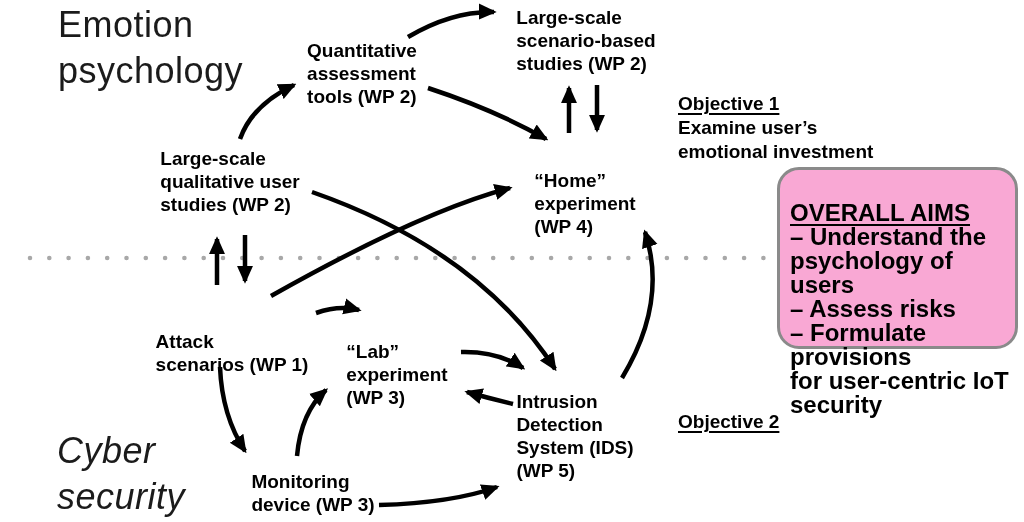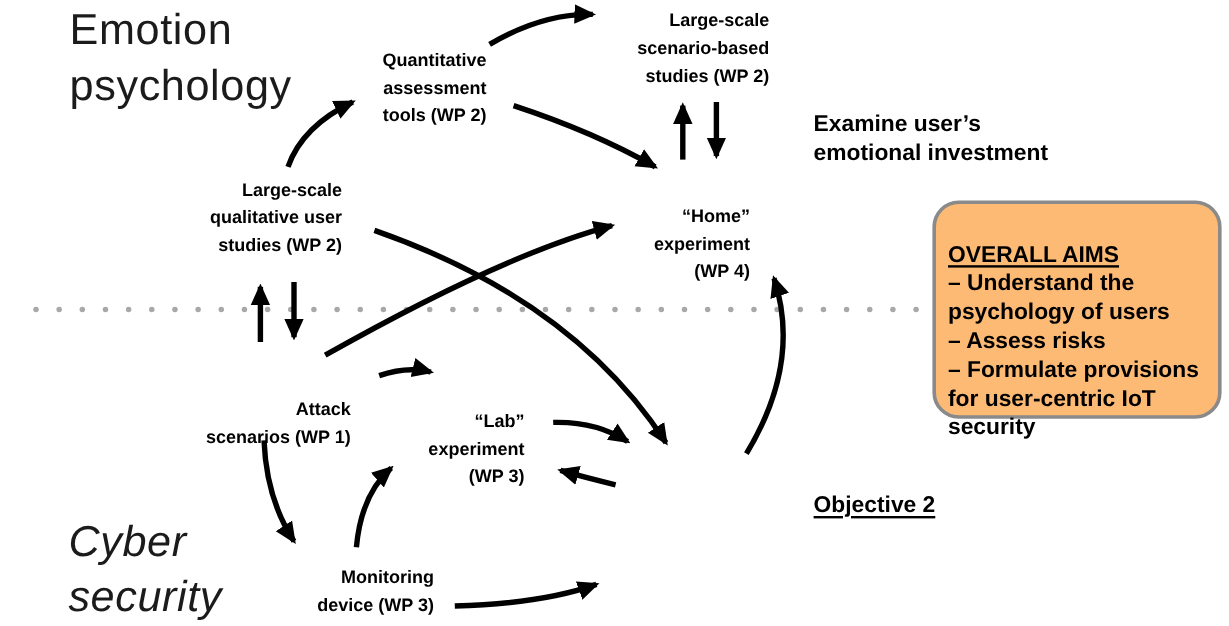--- a/index.html
+++ b/index.html
@@ -5,36 +5,36 @@
   html,body{margin:0;padding:0;background:#fff;}
   #canvas{
     position:relative;width:1024px;height:522px;background:#ffffff;overflow:hidden;
     font-family:"Liberation Sans",sans-serif;
   }
   .section-title{
     position:absolute;font-size:36px;line-height:46px;font-weight:400;color:#1b1b1b;
     white-space:pre-line;letter-spacing:0.5px;
   }
   .node-label{
-    position:absolute;transform:translateX(-50%);text-align:right;
-    font-size:15px;line-height:23px;font-weight:700;color:#000;white-space:pre-line;
+    position:absolute;transform:translateX(-50%);text-align:left;
+    font-size:19px;line-height:23px;font-weight:700;color:#000;white-space:pre-line;
   }
   .side-block{
     position:absolute;font-size:19px;line-height:24px;font-weight:700;color:#000;
     white-space:pre-line;
   }
   .side-block .blk-title{
     text-decoration:underline;text-decoration-thickness:2px;text-underline-offset:3px;
     display:block;
   }
   .aims-box{
     position:absolute;left:777px;top:167px;width:241px;height:182px;box-sizing:border-box;
-    border:3px solid #8a8a8a;border-radius:22px;background:#fdba74;
+    border:3px solid #8a8a8a;border-radius:22px;background:#f9a8d4;
     padding:7px 6px 0 10px;
-    font-size:19px;line-height:24px;font-weight:700;color:#000;white-space:pre-line;
+    font-size:24px;line-height:24px;font-weight:700;color:#000;white-space:pre-line;
   }
   .aims-box .blk-title{
     text-decoration:underline;text-decoration-thickness:2px;text-underline-offset:3px;
     display:block;
   }
   #arrow-layer{position:absolute;left:0;top:0;width:1024px;height:522px;}
   #arrow-layer path.arrow{fill:none;stroke:#000;stroke-width:4.5;}
 </style>
 </head>
 <body>
@@ -93,23 +93,27 @@
   <div class="node-label" style="left:232px;top:315px;margin-top:15px;">Attack
 scenarios (WP 1)</div>
 
   <div class="node-label" style="left:397px;top:340px;">“Lab”
 experiment
 (WP 3)</div>
 
   <div class="node-label" style="left:313px;top:470px;">Monitoring
 device (WP 3)</div>
 
+  <div class="node-label" style="left:575px;top:390px;">Intrusion
+Detection
+System (IDS)
+(WP 5)</div>
 
   <div class="side-block" style="left:678px;top:68px;">
-    <span>Examine user’s
+    <span class="blk-title">Objective 1</span><span>Examine user’s
 emotional investment</span>
   </div>
 
   <div class="side-block" style="left:678px;top:386px;">
     <span class="blk-title">Objective 2</span>
   </div>
 
   <div class="aims-box">
     <span class="blk-title">OVERALL AIMS</span><span>– Understand the
 psychology of users

